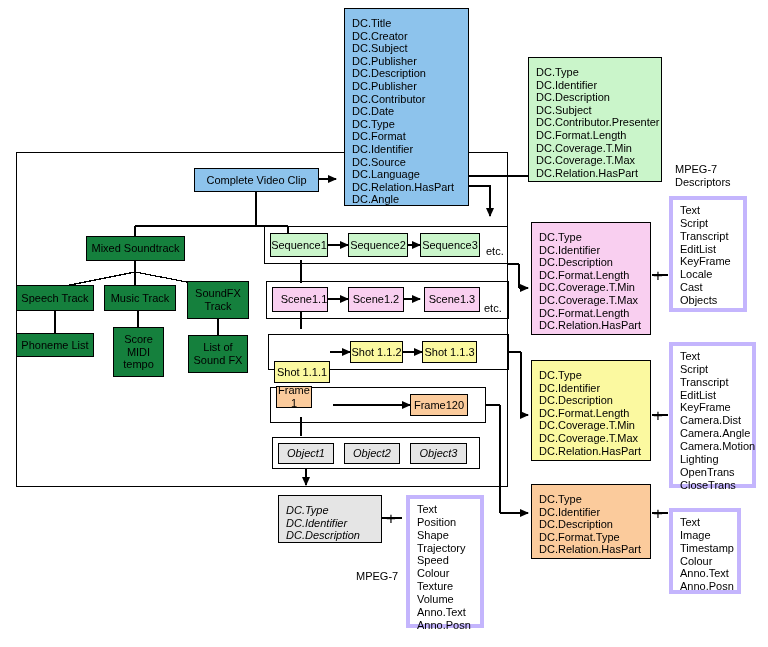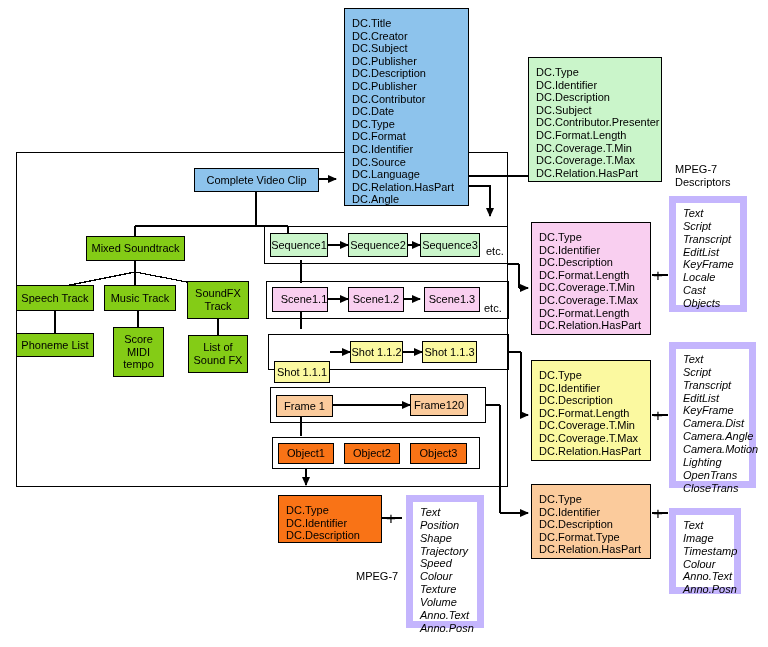--- a/index.html
+++ b/index.html
@@ -1,33 +1,33 @@
 <!DOCTYPE html>
 <html><head>
 <meta charset="utf-8">
 <style>
   html,body{margin:0;padding:0;background:#ffffff;}
   body{width:768px;height:647px;position:relative;
        font-family:"Liberation Sans","DejaVu Sans",sans-serif;
        font-size:11px;color:#000;overflow:hidden;}
   #canvas{position:absolute;left:0;top:0;width:768px;height:647px;}
   .node{position:absolute;box-sizing:border-box;border:1px solid #000;
-        background:#84cc16;display:flex;align-items:center;justify-content:center;
+        background:#15803d;display:flex;align-items:center;justify-content:center;
         text-align:center;line-height:1.18;font-size:11px;}
   .attrbox{position:absolute;box-sizing:border-box;border:1px solid #000;
            padding:8px 5px 3px 7px;line-height:1.145;font-size:11px;}
-  .plain{position:absolute;box-sizing:border-box;border:7px solid #c4b5fd;
-         background:#fff;padding:4px 5px 3px 7px;line-height:1.17;font-size:11px;font-style:italic;}
+  .plain{position:absolute;box-sizing:border-box;border:4px solid #c4b5fd;
+         background:#fff;padding:4px 5px 3px 7px;line-height:1.17;font-size:11px;}
   .lbl{position:absolute;font-size:11px;line-height:1.2;}
   .blue{background:#8dc3ec;}
   .green{background:#caf5ca;}
   .pink{background:#f9cff0;}
   .yellow{background:#fbf9a0;}
   .orange{background:#fbcb9c;}
-  .lav{background:#f97316;}
+  .lav{background:#e5e5e5;font-style:italic;}
   .outer{position:absolute;box-sizing:border-box;border:1px solid #000;background:transparent;}
   .grp{position:absolute;box-sizing:border-box;border:1px solid #000;background:transparent;}
   svg.wires{position:absolute;left:0;top:0;width:768px;height:647px;pointer-events:none;}
   .plus{position:absolute;font-size:17px;line-height:1;color:#000;font-weight:400;}
 </style>
 </head>
 <body>
 
 <div id="canvas">
 
@@ -167,21 +167,21 @@
   <div class="node yellow" style="left:274px;top:361px;width:56px;height:22px;">
     <span>Shot 1.1.1</span>
   </div>
   <div class="node yellow" style="left:350px;top:341px;width:53px;height:22px;align-items:center;">
     <span>Shot 1.1.2</span>
   </div>
   <div class="node yellow" style="left:422px;top:341px;width:55px;height:22px;">
     <span>Shot 1.1.3</span>
   </div>
 
-  <div class="node orange" style="left:276px;top:395px;width:57px;height:22px;">
+  <div class="node orange" style="left:276px;top:386px;width:36px;height:22px;">
     <span>Frame 1</span>
   </div>
   <div class="node orange" style="left:410px;top:394px;width:58px;height:22px;">
     <span>Frame120</span>
   </div>
 
   <div class="node lav" style="left:278px;top:443px;width:56px;height:21px;">
     <span>Object1</span>
   </div>
   <div class="node lav" style="left:344px;top:443px;width:56px;height:21px;">

